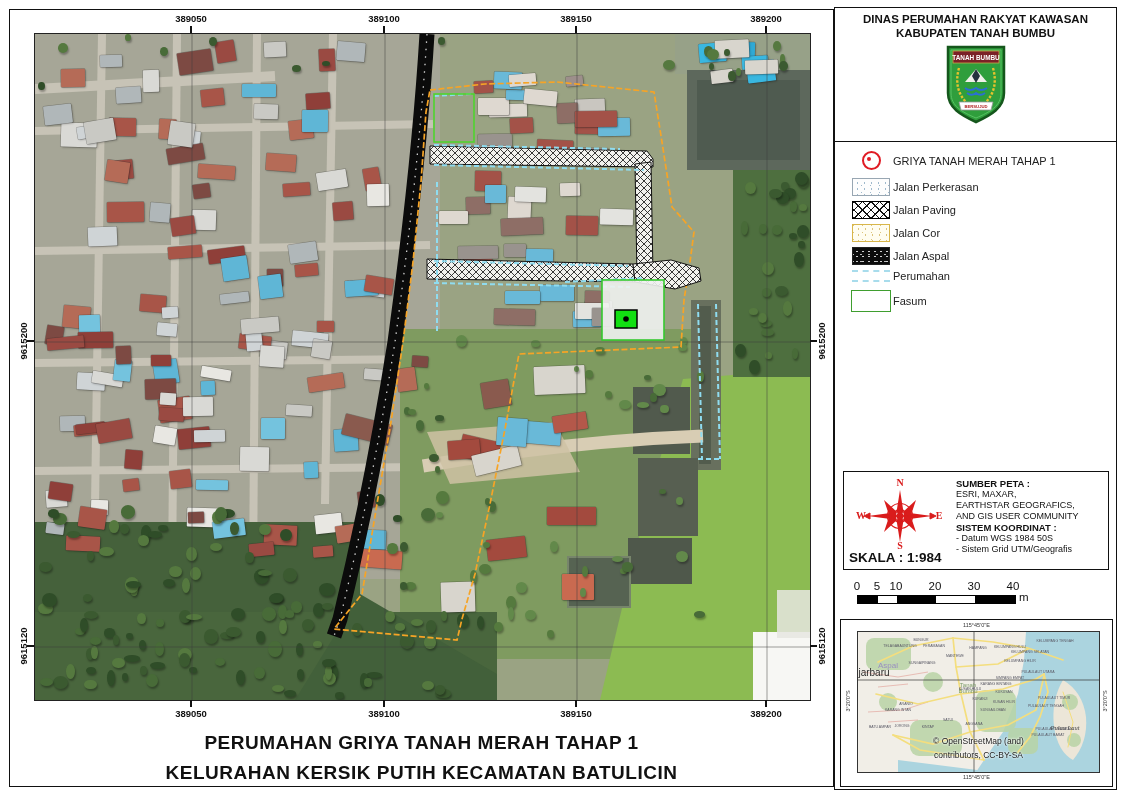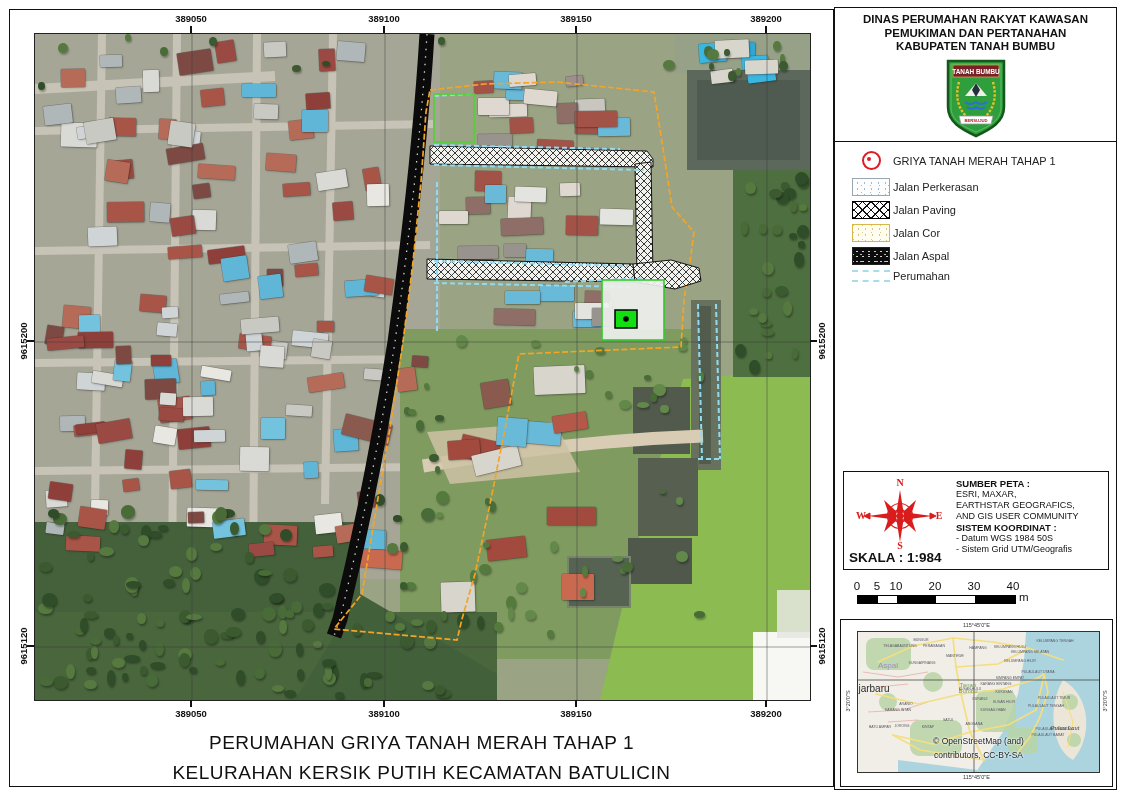--- a/index.html
+++ b/index.html
@@ -17,21 +17,21 @@
   .tree{position:absolute;border-radius:50%;box-shadow:1px 2px 2px rgba(0,0,0,.3)}
   .gridline{stroke:#3c3c3c;stroke-width:.9;opacity:.55}
   .boundary{fill:none;stroke-width:1.7;stroke-dasharray:6 2.5}
   .paving{stroke:#111;stroke-width:1}
   .drainage-line{fill:none;stroke-width:2;stroke-dasharray:5 3}
   .fasum-line{stroke-width:1.6}
   .coord-top,.coord-bottom{font-size:9.5px;font-weight:bold;transform:translateX(-50%);white-space:nowrap}
   .coord-side{font-size:9.5px;font-weight:bold;white-space:nowrap;transform:translate(-50%,-50%) rotate(-90deg)}
   .tickv{width:1.5px;height:7px;background:#111}
   .tickh{width:7px;height:1.5px;background:#111}
-  .map-title{width:100%;text-align:center;font-weight:normal;font-size:19px;letter-spacing:.5px}
+  .map-title{width:100%;text-align:center;font-weight:bold;font-size:19px;letter-spacing:.5px}
 
   
   #right-panel{left:834px;top:7px;width:281px;height:781px;border:1.6px solid #111;background:#fff}
   .rp-header{height:134px;border-bottom:1.6px solid #111;text-align:center;padding-top:5px;box-sizing:border-box}
   .rp-header .t{font-weight:bold;font-size:11.5px;line-height:13.5px}
   #legend{padding:9px 10px 0 14px}
   #legend h2{margin:0 0 8px 0;font-size:19px;letter-spacing:2px;font-weight:bold}
   .lg-row{display:flex;align-items:center;margin-bottom:5px}
   .lg-sym{width:44px;display:flex;justify-content:center;flex:none}
   .lg-lab{font-size:11px;color:#222}
@@ -594,21 +594,20 @@
     <div class="abs tickh" style="left:800px;top:635px"></div>
 
     <div class="abs map-title" style="top:722px">PERUMAHAN GRIYA TANAH MERAH TAHAP 1</div>
     <div class="abs map-title" style="top:752px">KELURAHAN KERSIK PUTIH KECAMATAN BATULICIN</div>
   </div>
 
   <div id="right-panel" class="abs">
 
     <div class="rp-header">
       <div class="t">DINAS PERUMAHAN RAKYAT KAWASAN</div>
-      <div class="t">PEMUKIMAN DAN PERTANAHAN</div>
       <div class="t">KABUPATEN TANAH BUMBU</div>
       <svg width="64" height="82" viewBox="0 0 64 82" style="margin-top:2px">
         <path d="M4,5 h56 v46 c0,15 -13,22 -28,29 c-15,-7 -28,-14 -28,-29 Z" fill="#2f9e3c" stroke="#15571c" stroke-width="2.5"></path>
         <path d="M7,8 h50 v43 c0,13 -11,19 -25,25 c-14,-6 -25,-12 -25,-25 Z" fill="none" stroke="#57c162" stroke-width="1"></path>
         <rect x="9" y="9" width="46" height="12" fill="#7a2127" stroke="#caa94a" stroke-width=".8"></rect>
         <text x="32" y="18" text-anchor="middle" font-size="6.4" font-weight="bold" fill="#fff" font-family="Liberation Sans,sans-serif">TANAH BUMBU</text>
         <path d="M15,26 C11,40 14,52 22,60" stroke="#e6c22d" stroke-width="2.4" fill="none" stroke-dasharray="2.5 1.6"></path>
         <path d="M49,26 C53,40 50,52 42,60" stroke="#e6c22d" stroke-width="2.4" fill="none" stroke-dasharray="2.5 1.6"></path>
         <polygon points="21,40 32,27 43,40" fill="#f0f0ea"></polygon>
         <polygon points="28,34 32,27 36,34 32,41" fill="#24313d"></polygon>
@@ -648,20 +647,26 @@
         <span class="lg-sym">
             <span class="sw sw-aspal"></span>
           </span>
         <span class="lg-lab">Jalan Aspal</span>
       </div>
       <div class="lg-row mb-lg">
         <span class="lg-sym">
             <span class="sw-drainage"></span>
           </span>
         <span class="lg-lab">Perumahan</span>
+      </div>
+      <div class="lg-row">
+        <span class="lg-sym">
+            <span class="sw-fasum"></span>
+          </span>
+        <span class="lg-lab">Fasum</span>
       </div>
     </div>
 
     <div id="info-box" class="abs">
       <svg class="abs" style="left:10px;top:4px" width="92" height="74" viewBox="0 0 92 74">
         <g fill="#d91c1c" stroke="#d91c1c">
           <text x="46" y="10" text-anchor="middle" font-size="10" font-weight="bold" stroke="none" font-family="Liberation Serif,serif">N</text>
           <text x="46" y="73" text-anchor="middle" font-size="10" font-weight="bold" stroke="none" font-family="Liberation Serif,serif">S</text>
           <text x="7" y="43" text-anchor="middle" font-size="10" font-weight="bold" stroke="none" font-family="Liberation Serif,serif">W</text>
           <text x="85" y="43" text-anchor="middle" font-size="10" font-weight="bold" stroke="none" font-family="Liberation Serif,serif">E</text>
@@ -750,21 +755,21 @@
             <path d="M112,100 L75,112 L35,103"></path>
             <path d="M35,103 L62,118 L100,124 L126,128"></path>
             <path d="M186,42 L190,60 L182,85 L172,105 L160,120"></path>
             <path d="M205,60 L215,90 L210,115" stroke-width="1"></path>
           </g>
           <line x1="116" y1="0" x2="116" y2="140" stroke="#333" stroke-width=".7"></line>
           <line x1="0" y1="48" x2="241" y2="48" stroke="#333" stroke-width=".7"></line>
         </svg>
         <div id="inset-labels">
             <span class="ins-lb city" style="left: 30px; top: 33px;">Aspal</span>
-            <span class="ins-lb city2" style="left: 16px; top: 56px;">jarbaru</span>
+            <span class="ins-lb city2" style="left: 16px; top: 40px;">jarbaru</span>
             <span class="ins-lb region" style="left: 110px; top: 56px;">Tanah
 Bumbu</span>
             <span class="ins-lb island" style="left: 207px; top: 95px;">Pulau Laut</span>
             <span class="ins-lb minor" style="left: 63px; top: 8px;">BUNGUR</span>
             <span class="ins-lb minor" style="left: 42px; top: 14px;">TELAGABAUNTUNG</span>
             <span class="ins-lb minor" style="left: 76px; top: 14px;">PERAMASAN</span>
             <span class="ins-lb minor" style="left: 64px; top: 31px;">SUNGAIPINANG</span>
             <span class="ins-lb minor" style="left: 97px; top: 24px;">MANTEWE</span>
             <span class="ins-lb minor" style="left: 120px; top: 16px;">HAMPANG</span>
             <span class="ins-lb minor" style="left: 197px; top: 9px;">KELUMPANG TENGAH</span>

